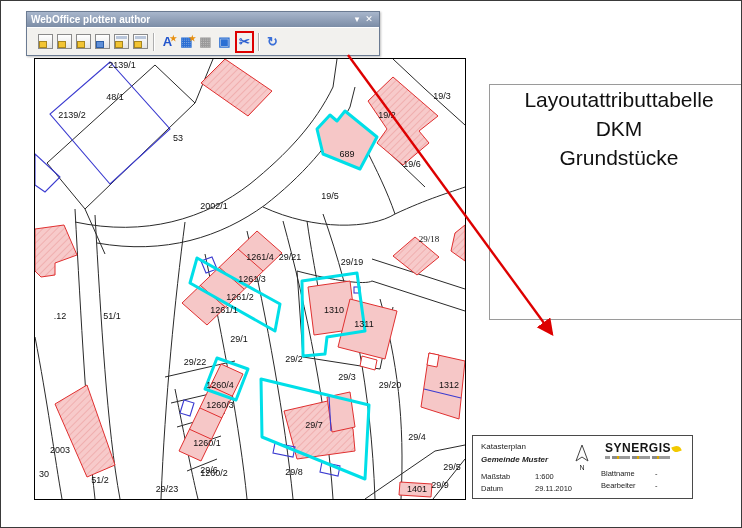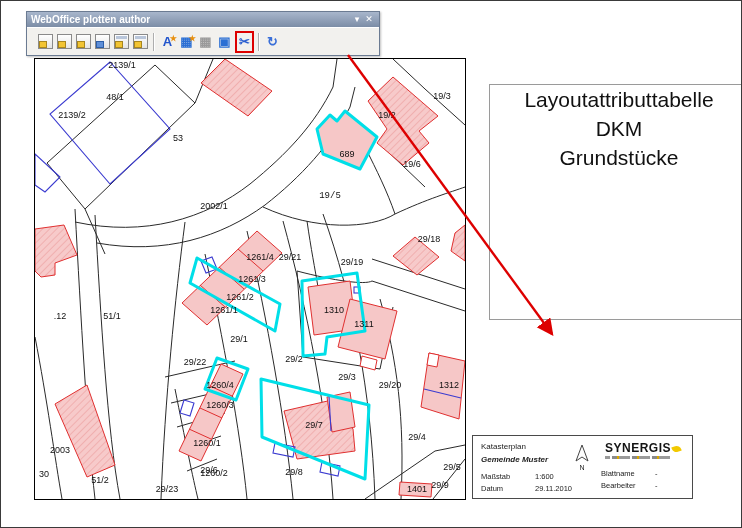--- a/index.html
+++ b/index.html
@@ -153,22 +153,22 @@
     <div id="maplabels">
         <span class="maplabel" style="left: 87px; top: 6px;">2139/1</span>
         <span class="maplabel" style="left: 80px; top: 38px;">48/1</span>
         <span class="maplabel" style="left: 37px; top: 56px;">2139/2</span>
         <span class="maplabel" style="left: 143px; top: 79px;">53</span>
         <span class="maplabel" style="left: 179px; top: 147px;">2002/1</span>
         <span class="maplabel" style="left: 352px; top: 56px;">19/2</span>
         <span class="maplabel" style="left: 407px; top: 37px;">19/3</span>
         <span class="maplabel" style="left: 312px; top: 95px;">689</span>
         <span class="maplabel" style="left: 377px; top: 105px;">19/6</span>
-        <span class="maplabel" style="left: 295px; top: 137px; font-family: Liberation Mono, monospace;">19/5</span>
-        <span class="maplabel" style="left: 394px; top: 180px;">29/18</span>
+        <span class="maplabel" style="left: 295px; top: 137px;">19/5</span>
+        <span class="maplabel" style="left: 394px; top: 180px; font-family: Liberation Serif, serif;">29/18</span>
         <span class="maplabel" style="left: 225px; top: 198px;">1261/4</span>
         <span class="maplabel" style="left: 255px; top: 198px;">29/21</span>
         <span class="maplabel" style="left: 317px; top: 203px;">29/19</span>
         <span class="maplabel" style="left: 217px; top: 220px;">1261/3</span>
         <span class="maplabel" style="left: 205px; top: 238px;">1261/2</span>
         <span class="maplabel" style="left: 189px; top: 251px;">1261/1</span>
         <span class="maplabel" style="left: 299px; top: 251px;">1310</span>
         <span class="maplabel" style="left: 329px; top: 265px;">1311</span>
         <span class="maplabel" style="left: 25px; top: 257px;">.12</span>
         <span class="maplabel" style="left: 77px; top: 257px;">51/1</span>

